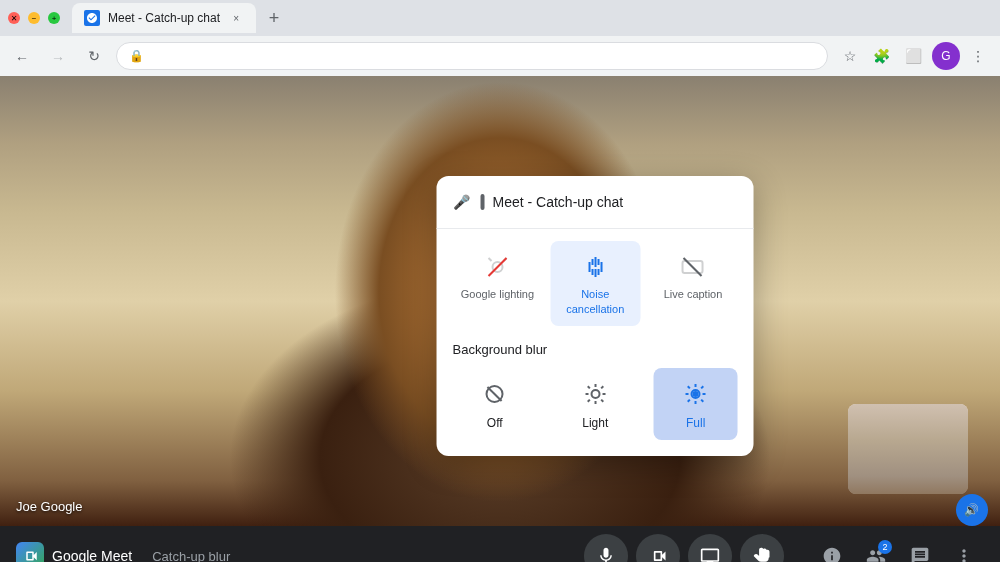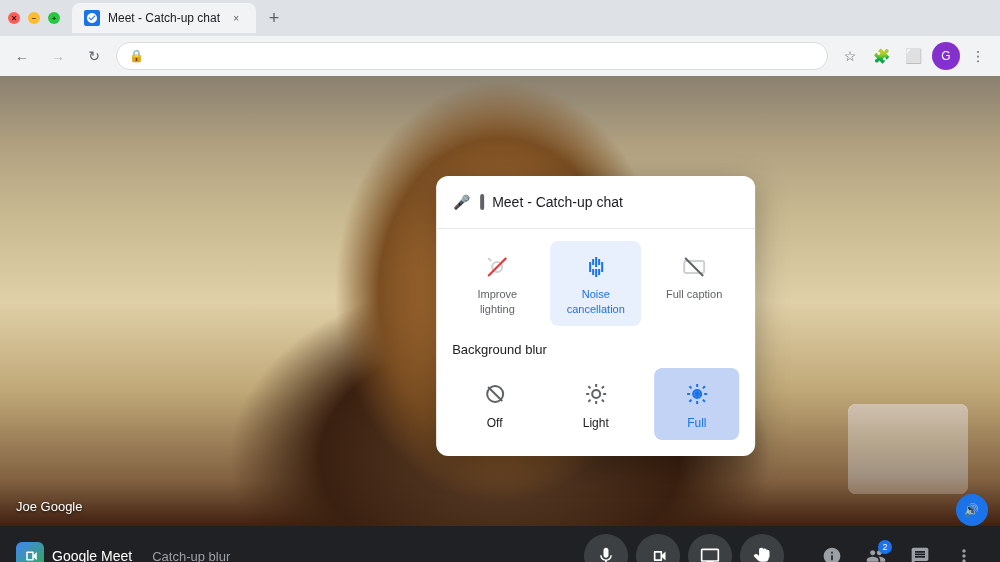--- a/index.html
+++ b/index.html
@@ -463,21 +463,21 @@
 
         <button class="popup-action-btn">
           <div class="popup-action-icon">
             <svg width="24" height="24" viewBox="0 0 24 24" fill="none" stroke="#5f6368" stroke-width="2">
               <line x1="3" y1="3" x2="6" y2="6" style="opacity:0.3"></line>
               <circle cx="12" cy="12" r="5" style="opacity:0.3"></circle>
               <line x1="21" y1="3" x2="18" y2="6" style="opacity:0.3"></line>
               <line x1="3" y1="21" x2="21" y2="3" stroke="#e53935" stroke-width="2"></line>
             </svg>
           </div>
-          <span class="popup-action-label">Improve
+          <span class="popup-action-label">Google
 lighting</span>
         </button>
 
         <button class="popup-action-btn active">
           <div class="popup-action-icon">
             <svg width="24" height="24" viewBox="0 0 24 24" fill="none" stroke="#1a73e8" stroke-width="2">
               <line x1="9" y1="4" x2="9" y2="10"></line>
               <line x1="12" y1="2" x2="12" y2="12"></line>
               <line x1="15" y1="4" x2="15" y2="10"></line>
               <line x1="6" y1="7" x2="6" y2="17"></line>
@@ -491,21 +491,21 @@
 cancellation</span>
         </button>
 
         <button class="popup-action-btn">
           <div class="popup-action-icon">
             <svg width="24" height="24" viewBox="0 0 24 24" fill="none" stroke="#5f6368" stroke-width="2">
               <rect x="2" y="6" width="20" height="12" rx="2" style="opacity:0.3"></rect>
               <line x1="3" y1="3" x2="21" y2="21"></line>
             </svg>
           </div>
-          <span class="popup-action-label">Full
+          <span class="popup-action-label">Live
 caption</span>
         </button>
       </div>
 
       <div class="popup-section-title">Background blur</div>
       <div class="popup-blur-options">
 
         <button class="blur-option">
           <div class="blur-option-icon">
             <svg width="24" height="24" viewBox="0 0 24 24" fill="none" stroke="#5f6368" stroke-width="2">

